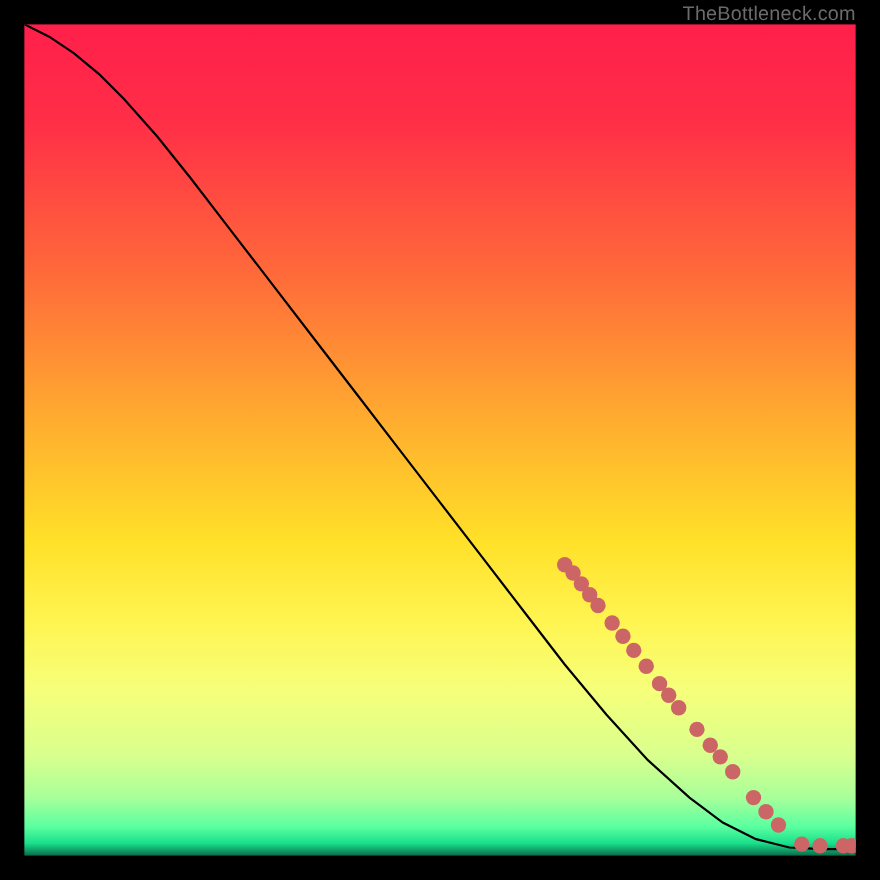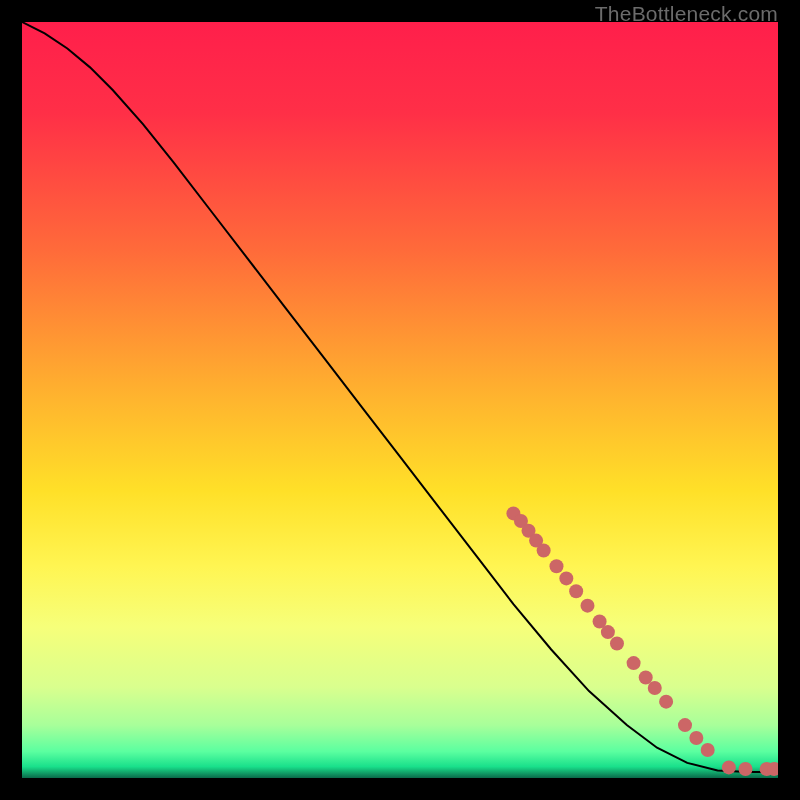--- a/index.html
+++ b/index.html
@@ -23,21 +23,21 @@
     position: absolute;
     left: 0;
     top: 0;
     width: 756px;
     height: 756px;
   }
   .watermark {
     position: absolute;
     top: 2px;
     right: 22px;
-    font-size: 21px;
+    font-size: 18px;
     font-weight: 500;
     color: #6b6b6b;
     letter-spacing: 0.2px;
   }
 </style>
 </head>
 <body>
 
 <div class="watermark">TheBottleneck.com</div>
 

